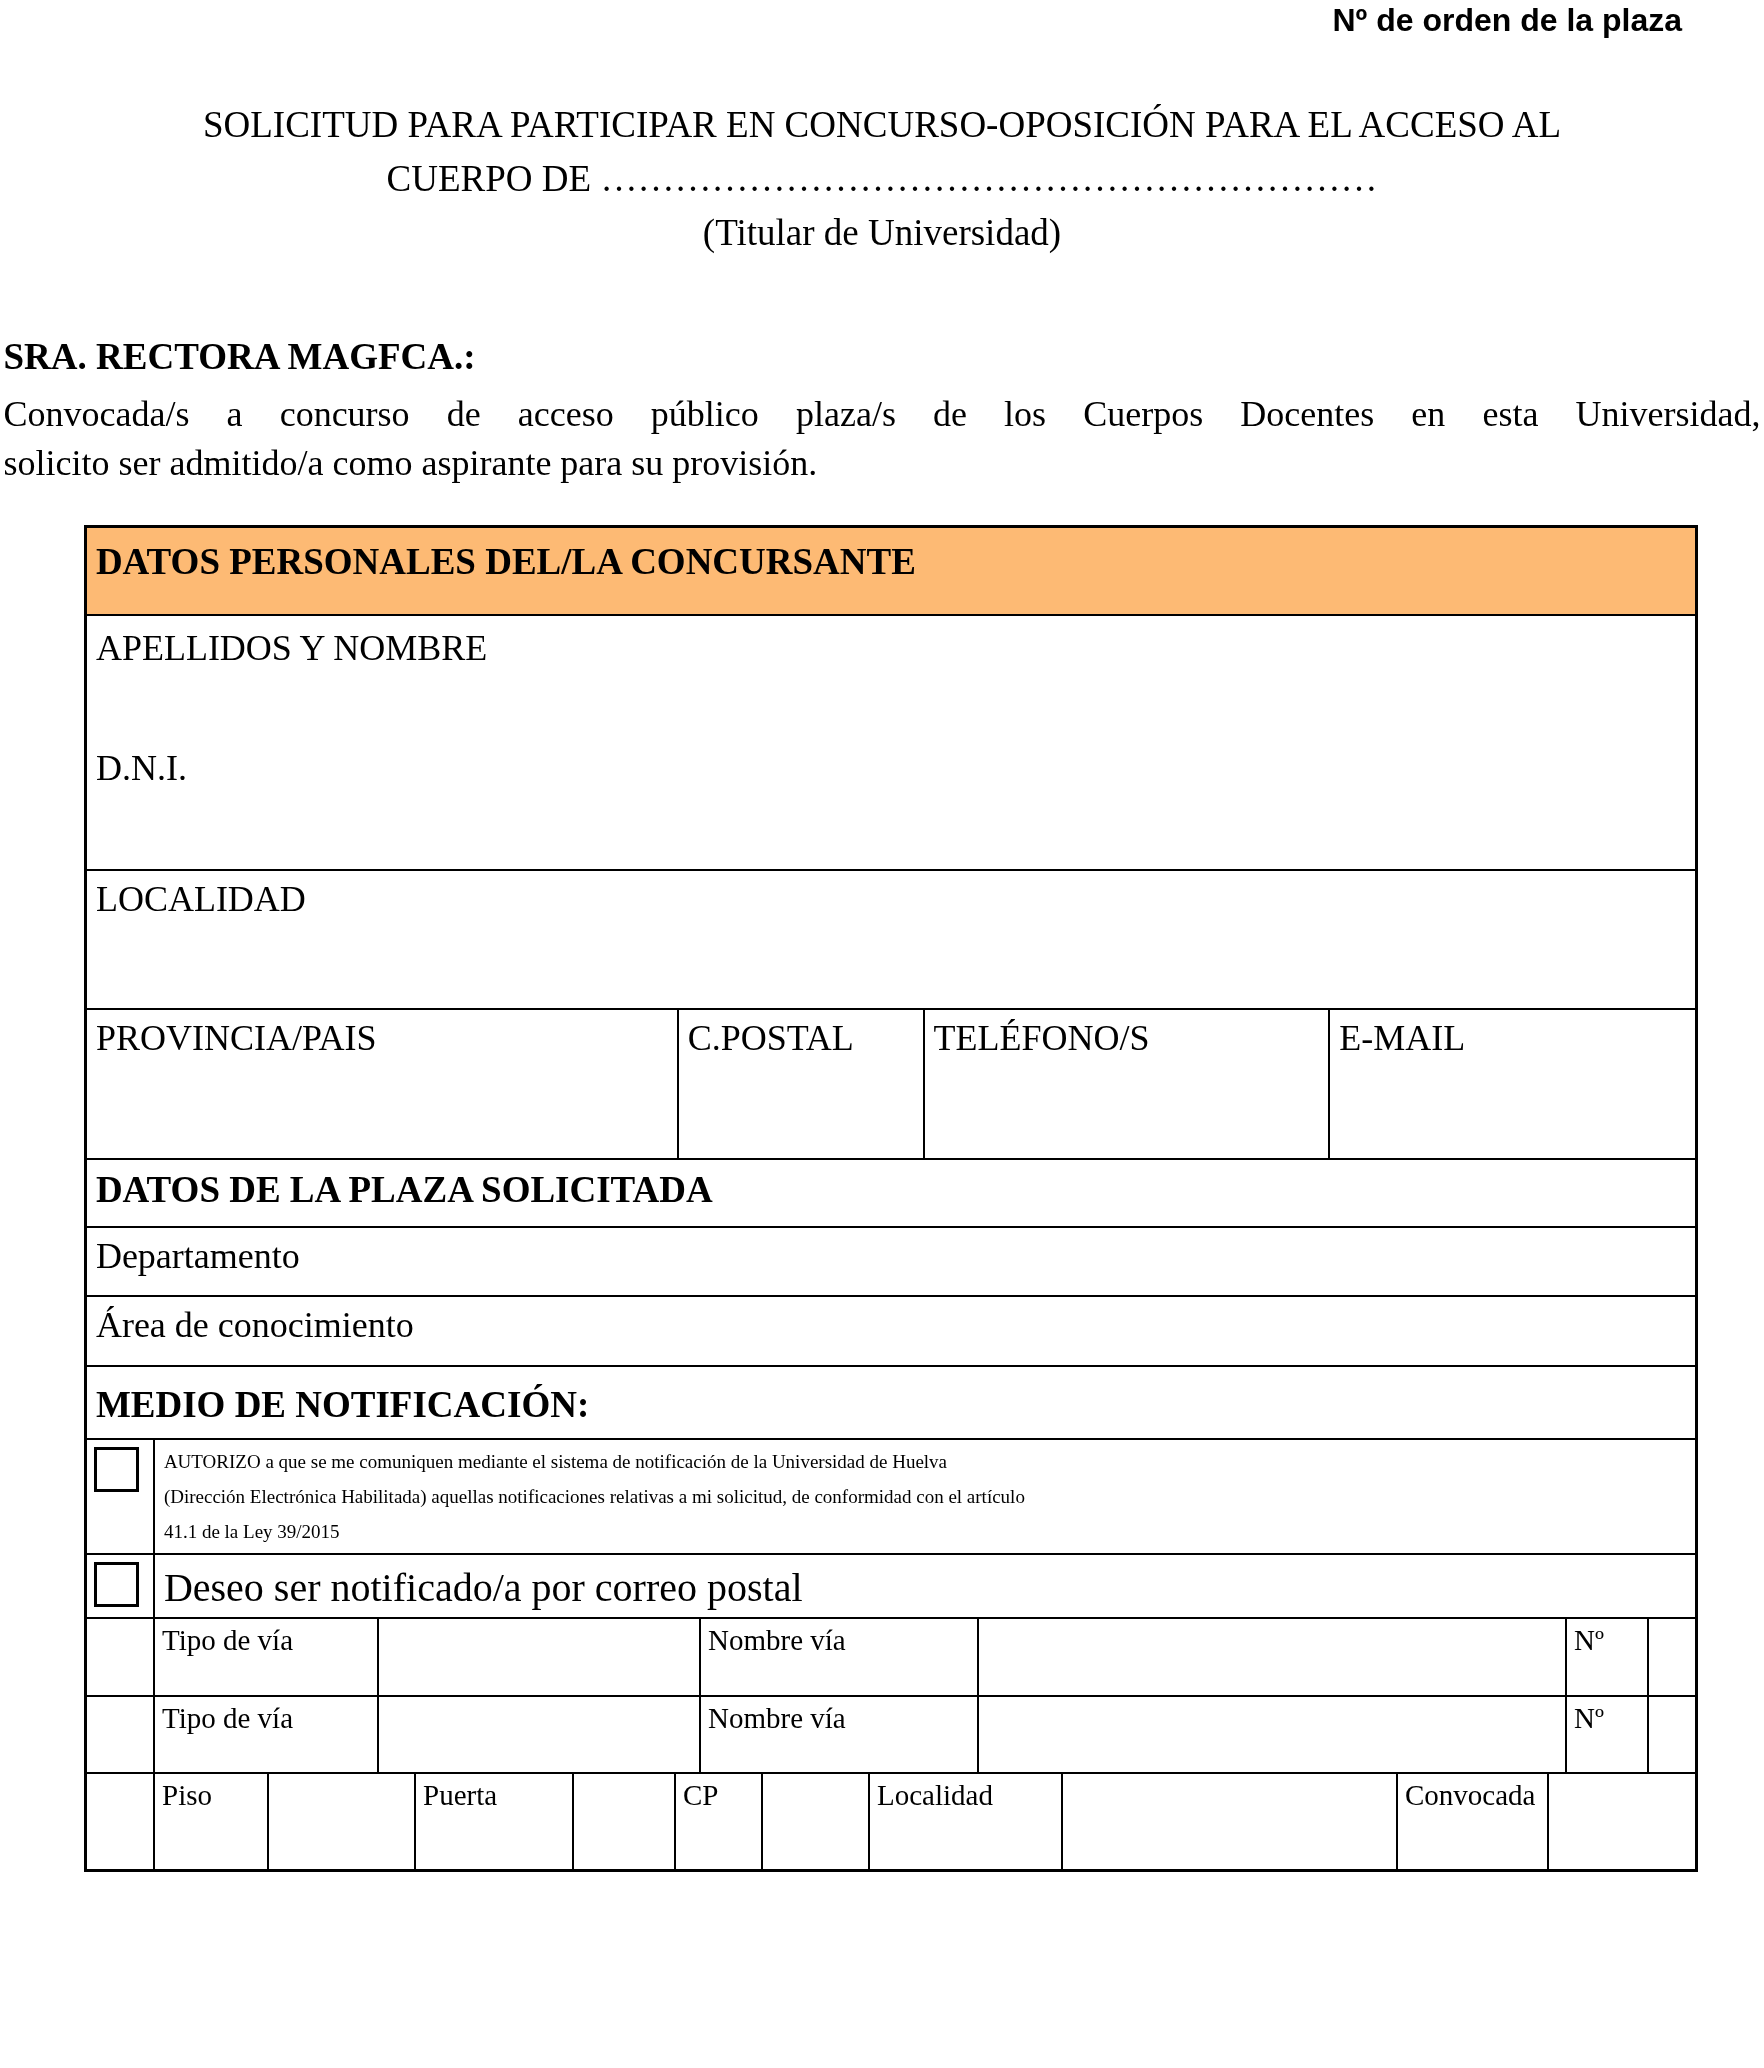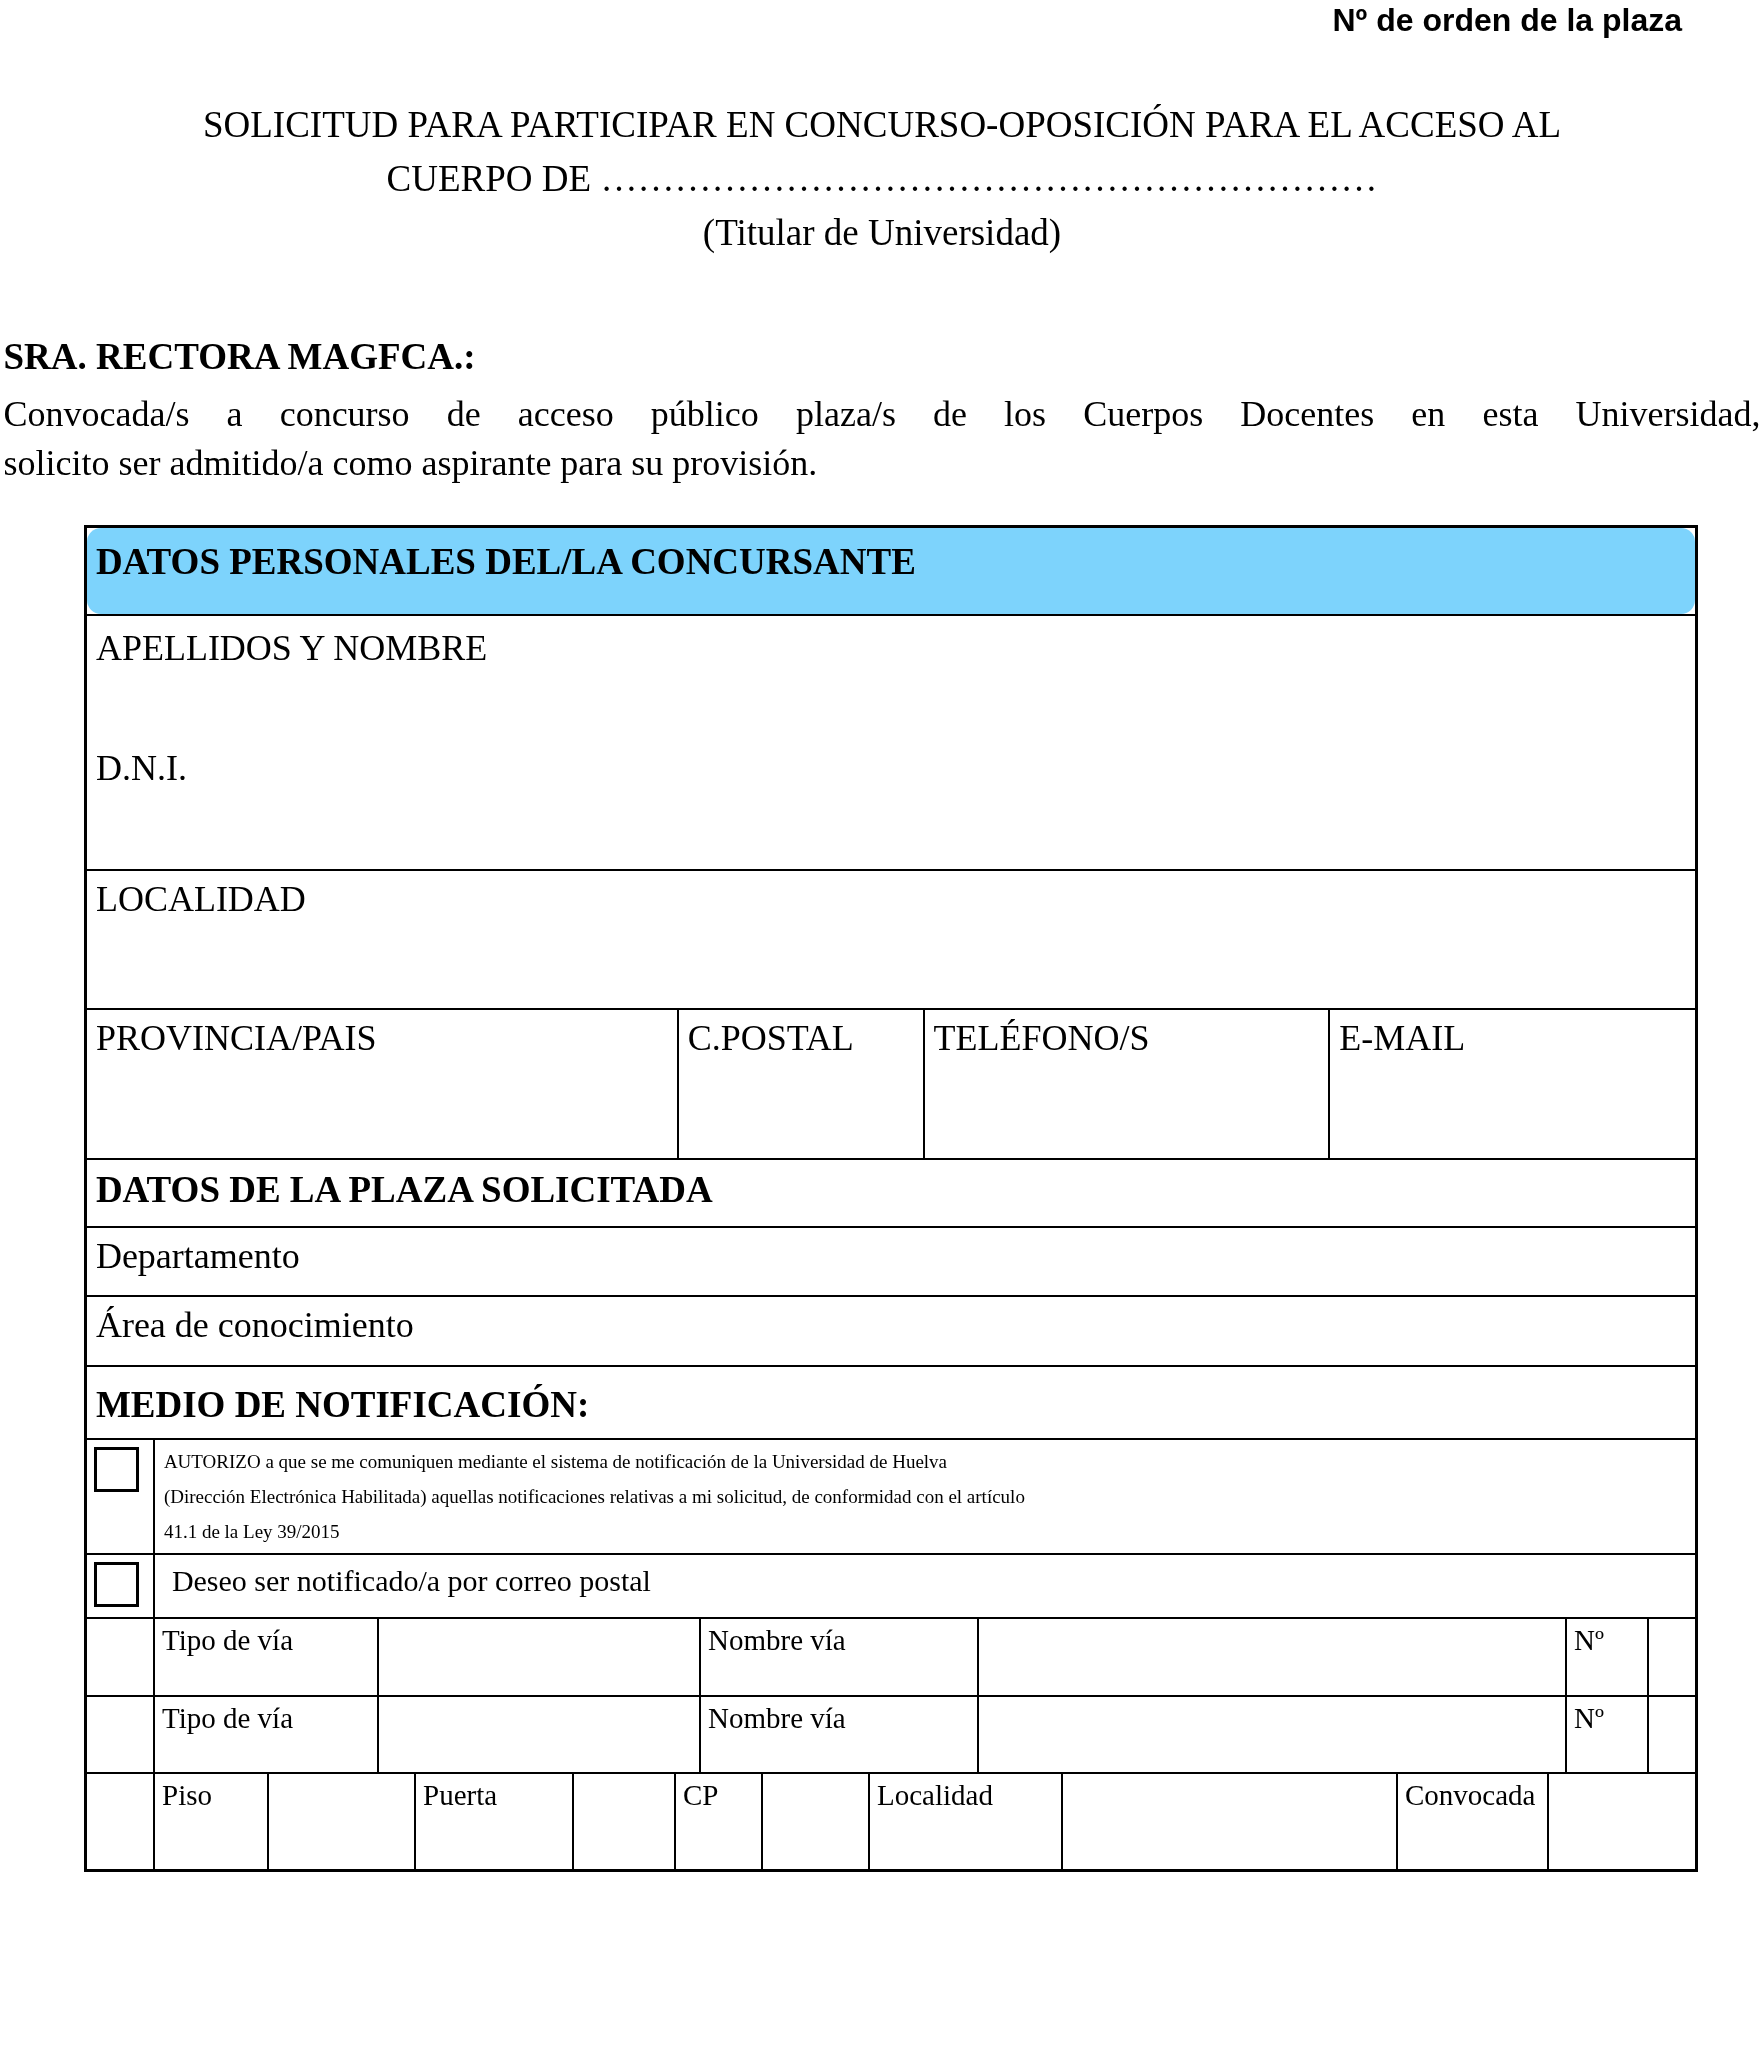--- a/index.html
+++ b/index.html
@@ -31,29 +31,29 @@
     border:3.5px solid #000;
   }
   .row{display:flex;align-items:stretch;border-top:2.7px solid #000;}
   .row.first{border-top:none;}
   .cell{
     border-right:2.7px solid #000;
     padding:7px 8.9px;font-size:36px;overflow:hidden;flex:none;
   }
   .cell.last{border-right:none;flex:1;}
   .sec{font-weight:bold;font-size:37px;}
-  .gray{background:#7dd3fc;border-radius:14px;}
+  .gray{background:#fdba74;}
   .cbcol{
     width:59px;flex:none;border-right:2.7px solid #000;
     padding:7px 0 0 7px;overflow:hidden;
   }
   .checkbox{width:39px;height:39px;border:3.5px solid #000;background:#fff;}
   .autorizo{font-size:19px;line-height:35px;padding:4.4px 8.9px;}
   .small .cell{font-size:29px;padding:5.3px 7px;}
-  .medium{font-size:30px;margin-left:8px;}
+  .medium{font-size:40px;}
   .boe-part{margin-left:199px;}
 </style>
 </head>
 <body>
 
 <div class="order-label">Nº de orden de la plaza</div>
 
 <div class="title-block">
   <div>SOLICITUD PARA PARTICIPAR EN CONCURSO-OPOSICIÓN PARA EL ACCESO AL</div>
   <div>CUERPO DE ………………………………………………………</div>

